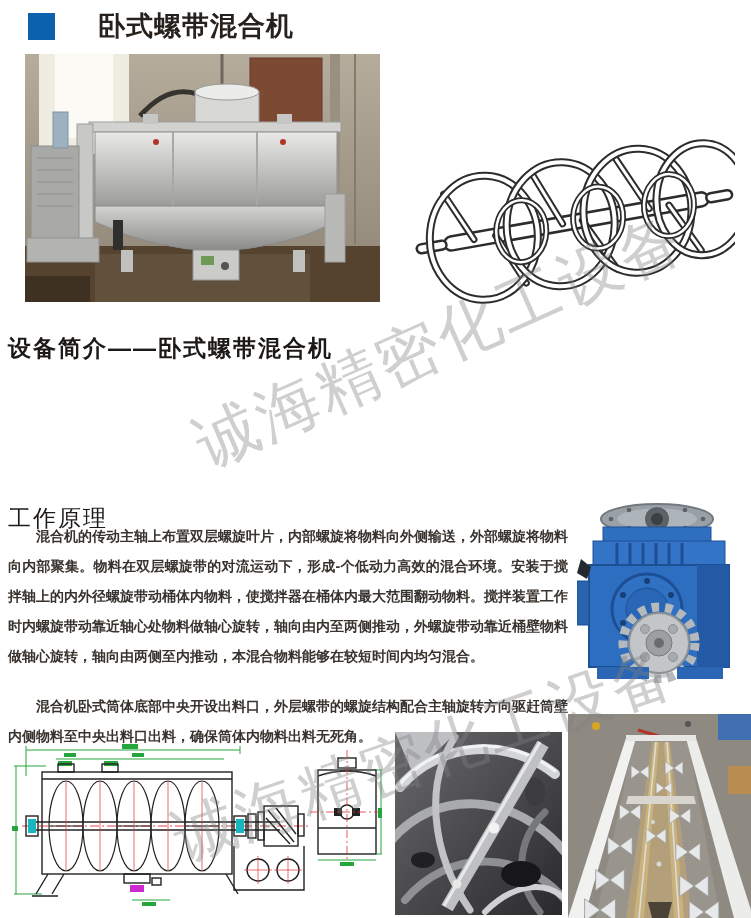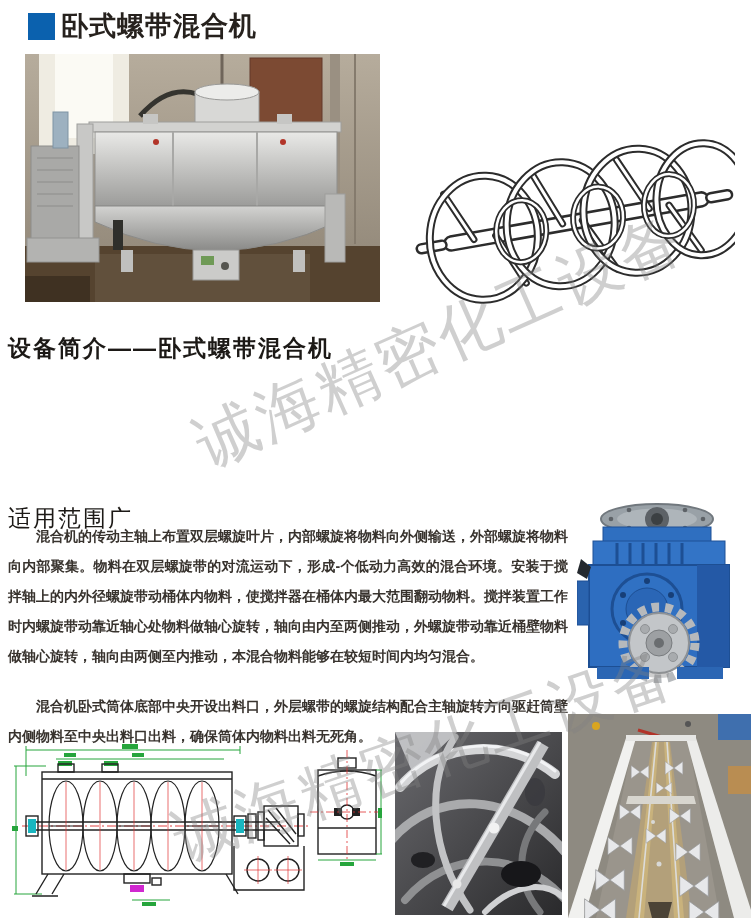--- a/index.html
+++ b/index.html
@@ -3,21 +3,21 @@
 <meta charset="utf-8">
 <style>
   html,body{margin:0;padding:0;background:#ffffff;}
   .page{
     position:relative;width:751px;height:918px;background:#ffffff;
     overflow:hidden;
     font-family:"Liberation Sans","DejaVu Sans",sans-serif;
   }
   .abs{position:absolute;}
   
-  .title-row{position:absolute;left:28px;top:11px;display:flex;align-items:center;z-index:3;}
+  .title-row{position:absolute;left:28px;top:11px;display:flex;align-items:center;z-index:3;gap:37px;}
   .title-sq{width:27px;height:27px;background:#0b61ae;margin-right:6px;}
   .page-title{font-size:27px;font-weight:bold;color:#26211d;letter-spacing:1px;line-height:30px;}
   
   .sec-heading{
     position:absolute;left:8px;z-index:3;font-size:23px;font-weight:400;
     color:#1c1916;letter-spacing:2px;
   }
   
   .para{
     position:absolute;left:8px;z-index:3;color:#38332e;font-weight:bold;
@@ -154,21 +154,21 @@
           <ellipse cx="186" cy="130" rx="25" ry="31" stroke="#ffffff" stroke-width="2.5" transform="rotate(12 186 130)"></ellipse>
           <ellipse cx="258" cy="130" rx="25" ry="31" stroke="#2c2c2c" stroke-width="6" transform="rotate(12 258 130)"></ellipse>
           <ellipse cx="258" cy="130" rx="25" ry="31" stroke="#ffffff" stroke-width="2.5" transform="rotate(12 258 130)"></ellipse>
         </g>
       </g>
     </svg>
   </figure>
 
   <h2 class="sec-heading" style="top:314px;font-weight:bold;">设备简介——卧式螺带混合机</h2>
 
-  <h2 class="sec-heading" style="top:484px;">适用范围广</h2>
+  <h2 class="sec-heading" style="top:484px;">工作原理</h2>
   <div class="principle-text">
     <p>混合机的传动主轴上布置双层螺旋叶片，内部螺旋将物料向外侧输送，外部螺旋将物料向内部聚集。物料在双层螺旋带的对流运动下，形成-个低动力高效的混合环境。安装于搅拌轴上的内外径螺旋带动桶体内物料，使搅拌器在桶体内最大范围翻动物料。搅拌装置工作时内螺旋带动靠近轴心处物料做轴心旋转，轴向由内至两侧推动，外螺旋带动靠近桶壁物料做轴心旋转，轴向由两侧至内推动，本混合物料能够在较短时间内均匀混合。</p>
     <p>混合机卧式筒体底部中央开设出料口，外层螺带的螺旋结构配合主轴旋转方向驱赶筒壁内侧物料至中央出料口出料，确保筒体内物料出料无死角。</p>
   </div>
 
   <figure class="abs" style="left:577px;top:497px;">
     <svg width="164" height="186" viewBox="0 0 164 186">
       <ellipse cx="80" cy="22" rx="56" ry="15" fill="#99a1a7" stroke="#71787e" stroke-width="2"></ellipse>
       <ellipse cx="80" cy="22" rx="40" ry="10.5" fill="#aeb5ba"></ellipse>
       <circle cx="80" cy="22" r="12" fill="#5d6267"></circle>

